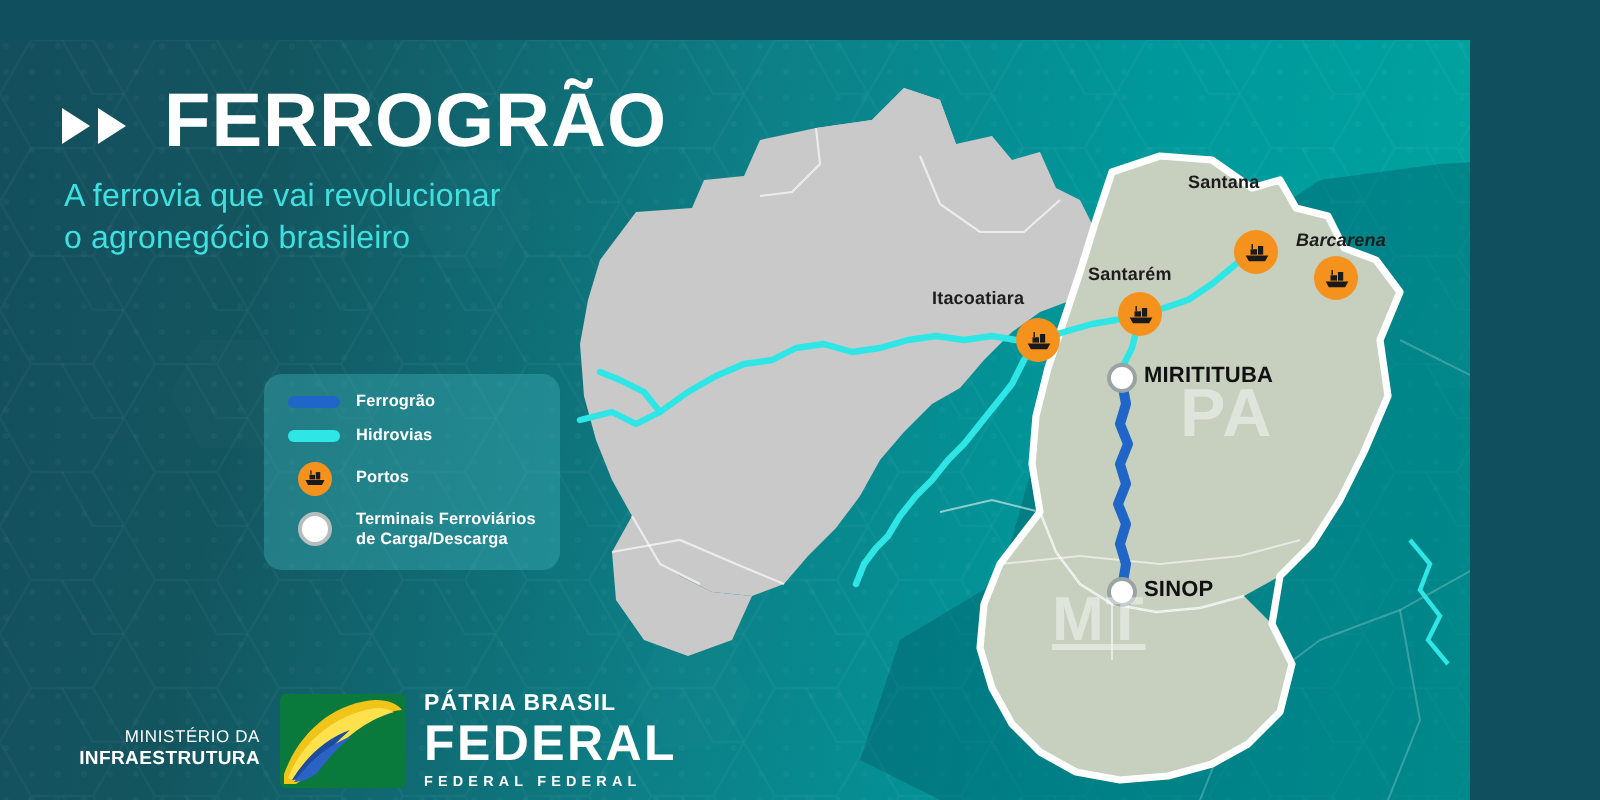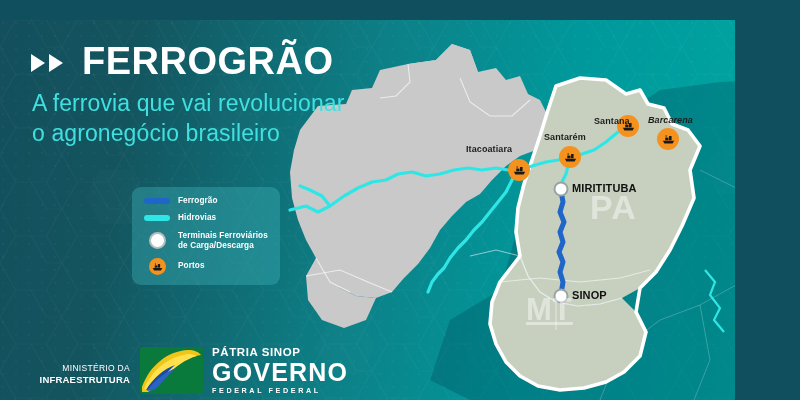--- a/index.html
+++ b/index.html
@@ -30,21 +30,21 @@
   .header{position:absolute;left:30px;top:22px;width:360px;}
   .title-row{display:flex;align-items:center;gap:12px;}
   .chevrons{display:block;flex:0 0 auto;margin-top:3px;}
   .title{
     font-size:38px;font-weight:bold;color:#ffffff;
     letter-spacing:.5px;line-height:1;margin:0;
     font-family:"Liberation Sans", sans-serif;
   }
   .subtitle{
     margin:9px 0 0 2px;
-    font-size:23px;line-height:1.30;
+    font-size:16px;line-height:1.30;
     color:#3fe0e0;font-weight:normal;
     letter-spacing:.1px;
   }
   
   .legend{
     position:absolute;left:132px;top:167px;
     width:148px;
     background:rgba(60,175,180,.42);
     border-radius:9px;
     padding:9px 10px 10px 10px;
@@ -233,41 +233,41 @@
 
     <div class="legend-row">
       <span class="legend-key">
         <span class="swatch-line" style="background:#2fe6e6;"></span>
       </span>
       <span class="legend-label">Hidrovias</span>
     </div>
 
     <div class="legend-row">
       <span class="legend-key">
-        <span class="swatch-dot" style="background:#ffffff;border:2px solid #b7bdbd;"></span>
-      </span>
-      <span class="legend-label">
-        <span>Terminais Ferroviários</span><br>
-        <span>de Carga/Descarga</span>
-      </span>
-    </div>
-
-    <div class="legend-row">
-      <span class="legend-key">
         <span class="swatch-dot" style="background:#f5921e;">
           <svg width="11" height="8" viewBox="0 0 16 11">
             <path d="M1,7 L15,7 L13,10.5 L3,10.5 Z" fill="#1a1a1a"></path>
             <rect x="4" y="3.2" width="4" height="3.3" fill="#1a1a1a"></rect>
             <rect x="8.6" y="1.2" width="3.2" height="5.3" fill="#1a1a1a"></rect>
             <rect x="4.6" y="0" width="0.9" height="3" fill="#1a1a1a"></rect>
           </svg>
         </span>
       </span>
       <span class="legend-label">Portos</span>
     </div>
+
+    <div class="legend-row">
+      <span class="legend-key">
+        <span class="swatch-dot" style="background:#ffffff;border:2px solid #b7bdbd;"></span>
+      </span>
+      <span class="legend-label">
+        <span>Terminais Ferroviários</span><br>
+        <span>de Carga/Descarga</span>
+      </span>
+    </div>
   </div>
 
   <div class="marker" style="left:519px;top:150px;">
     <div class="port-dot">
       <svg width="13" height="9" viewBox="0 0 16 11">
         <path d="M1,7 L15,7 L13,10.5 L3,10.5 Z" fill="#1a1a1a"></path>
         <rect x="4" y="3.2" width="4" height="3.3" fill="#1a1a1a"></rect>
         <rect x="8.6" y="1.2" width="3.2" height="5.3" fill="#1a1a1a"></rect>
         <rect x="4.6" y="0" width="0.9" height="3" fill="#1a1a1a"></rect>
       </svg>
@@ -290,21 +290,21 @@
   <div class="marker" style="left:628px;top:106px;">
     <div class="port-dot">
       <svg width="13" height="9" viewBox="0 0 16 11">
         <path d="M1,7 L15,7 L13,10.5 L3,10.5 Z" fill="#1a1a1a"></path>
         <rect x="4" y="3.2" width="4" height="3.3" fill="#1a1a1a"></rect>
         <rect x="8.6" y="1.2" width="3.2" height="5.3" fill="#1a1a1a"></rect>
         <rect x="4.6" y="0" width="0.9" height="3" fill="#1a1a1a"></rect>
       </svg>
     </div>
   </div>
-  <div class="map-label" style="left:594px;top:96px;">Santana</div>
+  <div class="map-label" style="left:594px;top:66px;">Santana</div>
 
   <div class="marker" style="left:668px;top:119px;">
     <div class="port-dot">
       <svg width="13" height="9" viewBox="0 0 16 11">
         <path d="M1,7 L15,7 L13,10.5 L3,10.5 Z" fill="#1a1a1a"></path>
         <rect x="4" y="3.2" width="4" height="3.3" fill="#1a1a1a"></rect>
         <rect x="8.6" y="1.2" width="3.2" height="5.3" fill="#1a1a1a"></rect>
         <rect x="4.6" y="0" width="0.9" height="3" fill="#1a1a1a"></rect>
       </svg>
     </div>
@@ -331,19 +331,19 @@
 
   <div class="govlogo">
     <svg class="flagbox" width="63" height="47" viewBox="0 0 63 47">
       <rect x="0" y="0" width="63" height="47" fill="#0a7a3c"></rect>
       <path d="M2,40 C10,18 28,4 48,3 C54,3 59,5 61,8 C50,9 36,16 26,27 C19,35 13,42 8,45 L2,45 Z" fill="#f0c419"></path>
       <path d="M4,42 C12,22 30,9 49,7 C52,7 55,8 57,9 C46,12 34,20 26,30 C20,37 14,42 9,44 Z" fill="#ffe14d"></path>
       <path d="M6,43 C14,30 24,22 35,18 C28,24 22,31 17,38 C14,41 10,43 6,43 Z" fill="#1b4d9e"></path>
       <path d="M7,44 C15,33 25,25 36,21 C30,26 24,32 19,39 C16,42 11,44 7,44 Z" fill="#2a63c4"></path>
     </svg>
     <div class="govtext">
-      <div class="gt1">PÁTRIA SINOP</div>
-      <div class="gt2">GOVERNO</div>
+      <div class="gt1">PÁTRIA BRASIL</div>
+      <div class="gt2">FEDERAL</div>
       <div class="gt3">FEDERAL FEDERAL</div>
     </div>
   </div>
 
 </div>
 
 </body></html>

